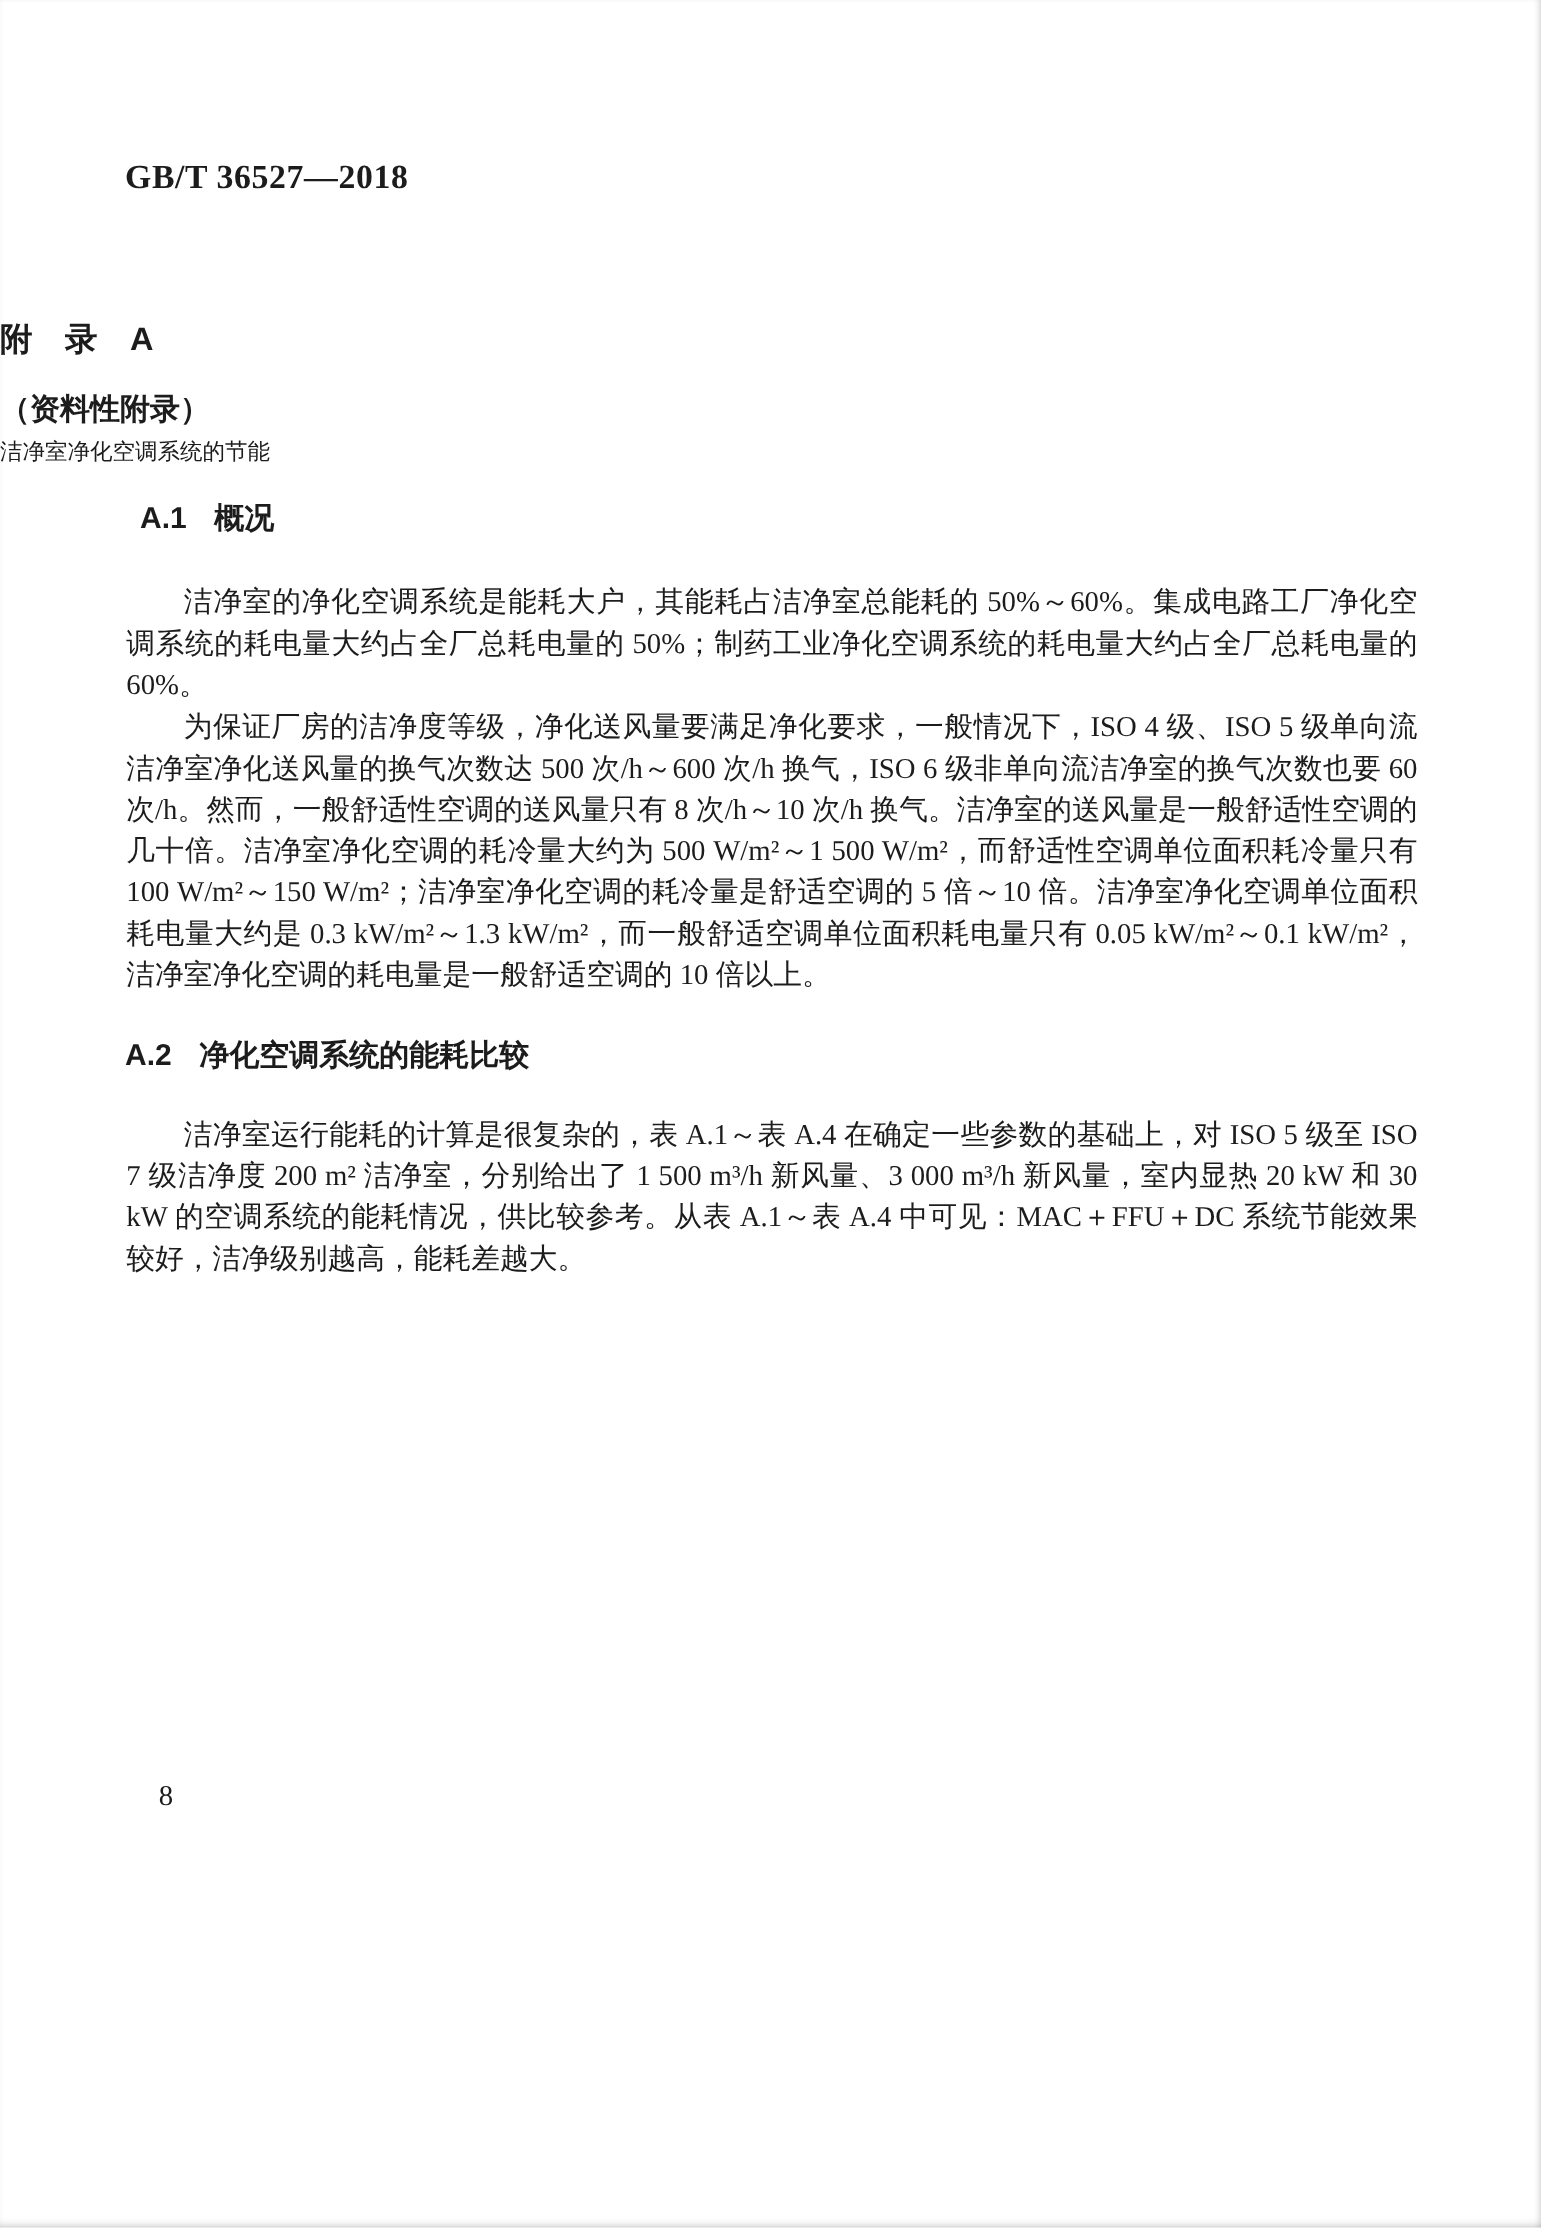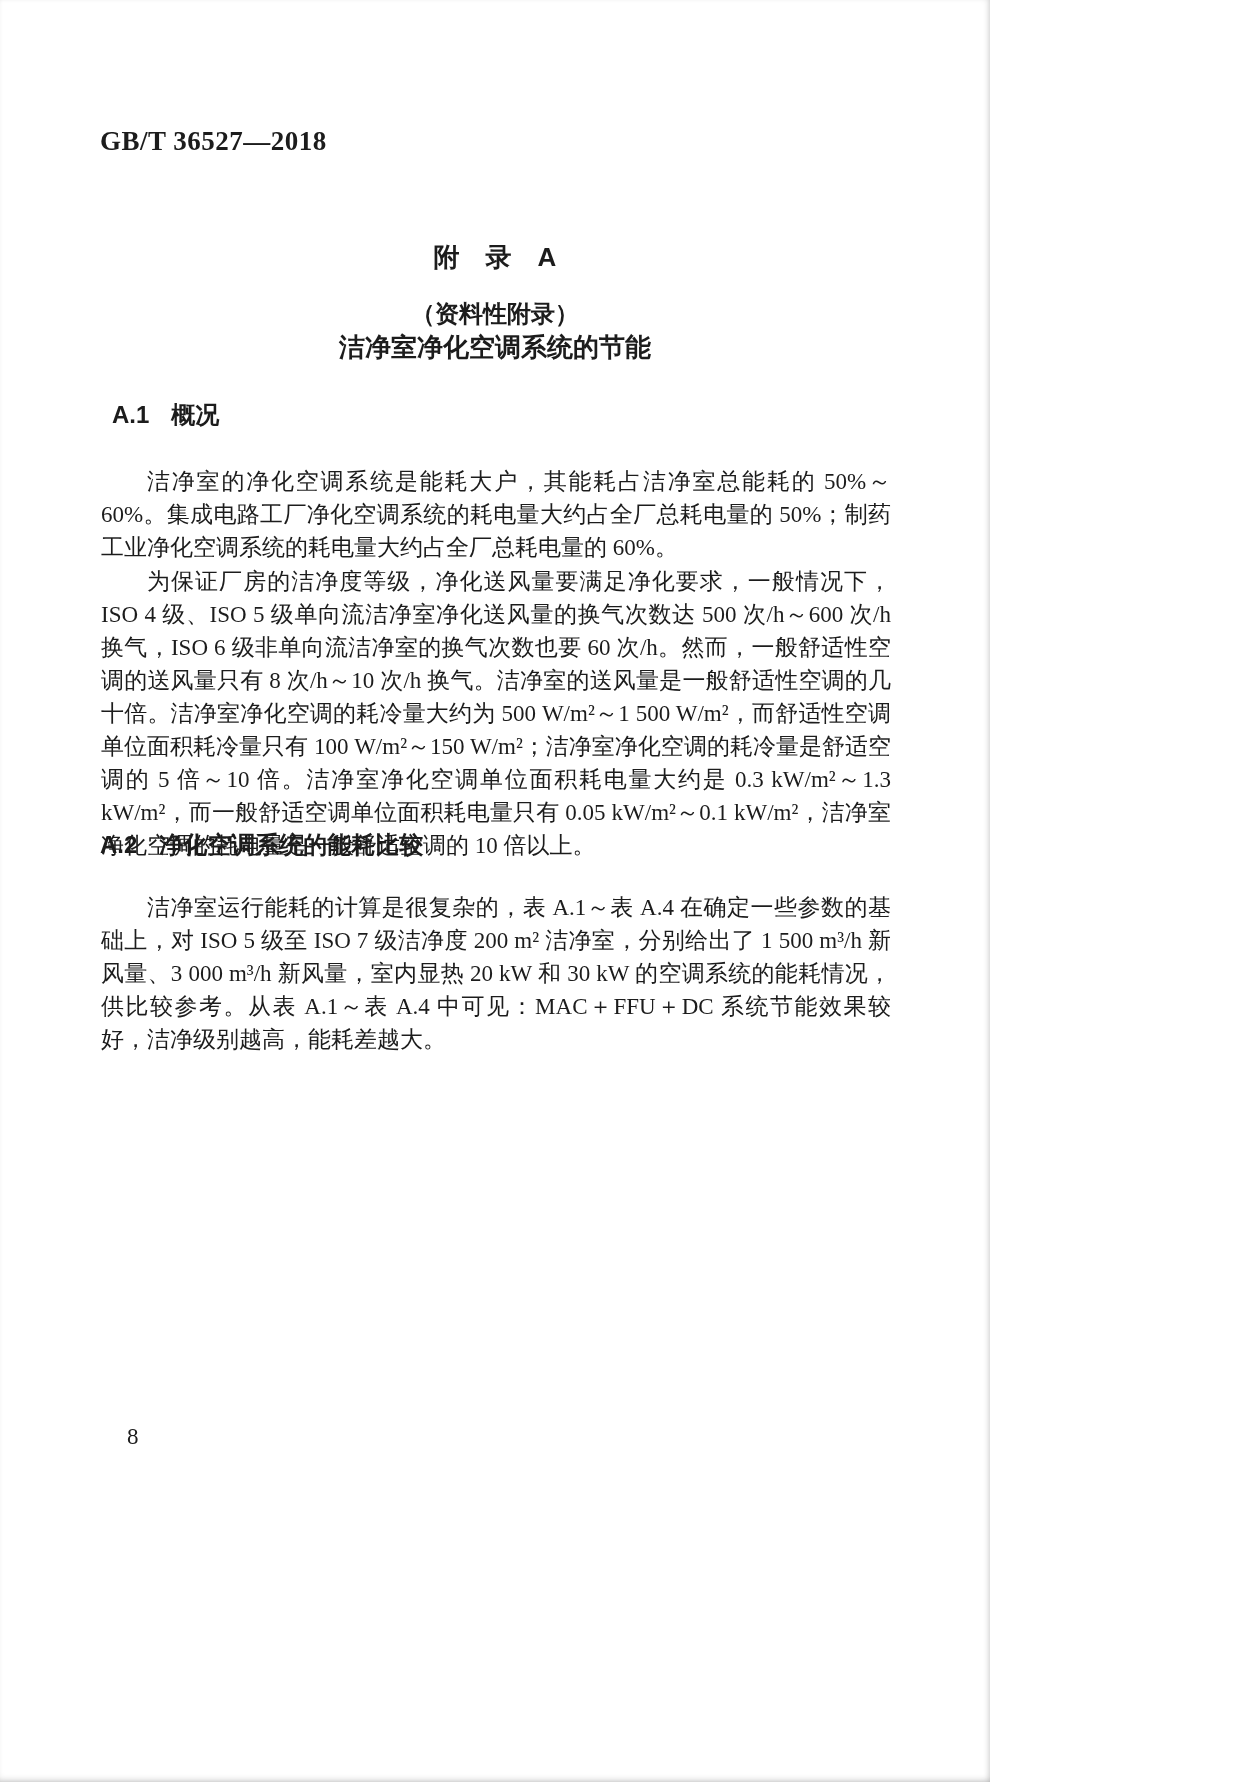--- a/index.html
+++ b/index.html
@@ -2,60 +2,59 @@
 <html><head>
 <meta charset="utf-8">
 <style>
   html, body {
     margin: 0;
     padding: 0;
     background: #ffffff;
   }
   .page {
     position: relative;
-    width: 990px;
+    width: 1233px;
     height: 1782px;
     background: #ffffff;
     overflow: hidden;
     color: #1c1c1c;
     font-family: "Liberation Serif", "DejaVu Serif", serif;
     
     box-shadow: inset -4px 0 6px -3px rgba(0,0,0,0.18), inset 0 -5px 7px -4px rgba(0,0,0,0.22);
   }
   .doc-code {
     position: absolute;
     top: 126px;
     left: 100px;
     font-size: 27px;
     font-weight: bold;
     letter-spacing: 0.5px;
     font-family: "Liberation Serif", "DejaVu Serif", serif;
   }
   .title-block {
     position: absolute;
-    top: 240px;
+    top: 254px;
     left: 0;
     right: 0;
-    text-align: center;
     font-family: "Liberation Sans", "DejaVu Sans", sans-serif;
   }
   .title-line1 {
     font-size: 26px;
     font-weight: bold;
     line-height: 34px;
   }
   .title-line2 {
     font-size: 24px;
     font-weight: bold;
     line-height: 33px;
     margin-top: 23px;
   }
   .title-line3 {
-    font-size: 26px;
-    font-weight: bold;
+    font-size: 18px;
+    font-weight: normal;
     line-height: 34px;
   }
   .section-heading {
     position: absolute;
     left: 100px;
     right: 98px;
     margin: 0;
     font-size: 24px;
     font-weight: bold;
     font-family: "Liberation Sans", "DejaVu Sans", sans-serif;

